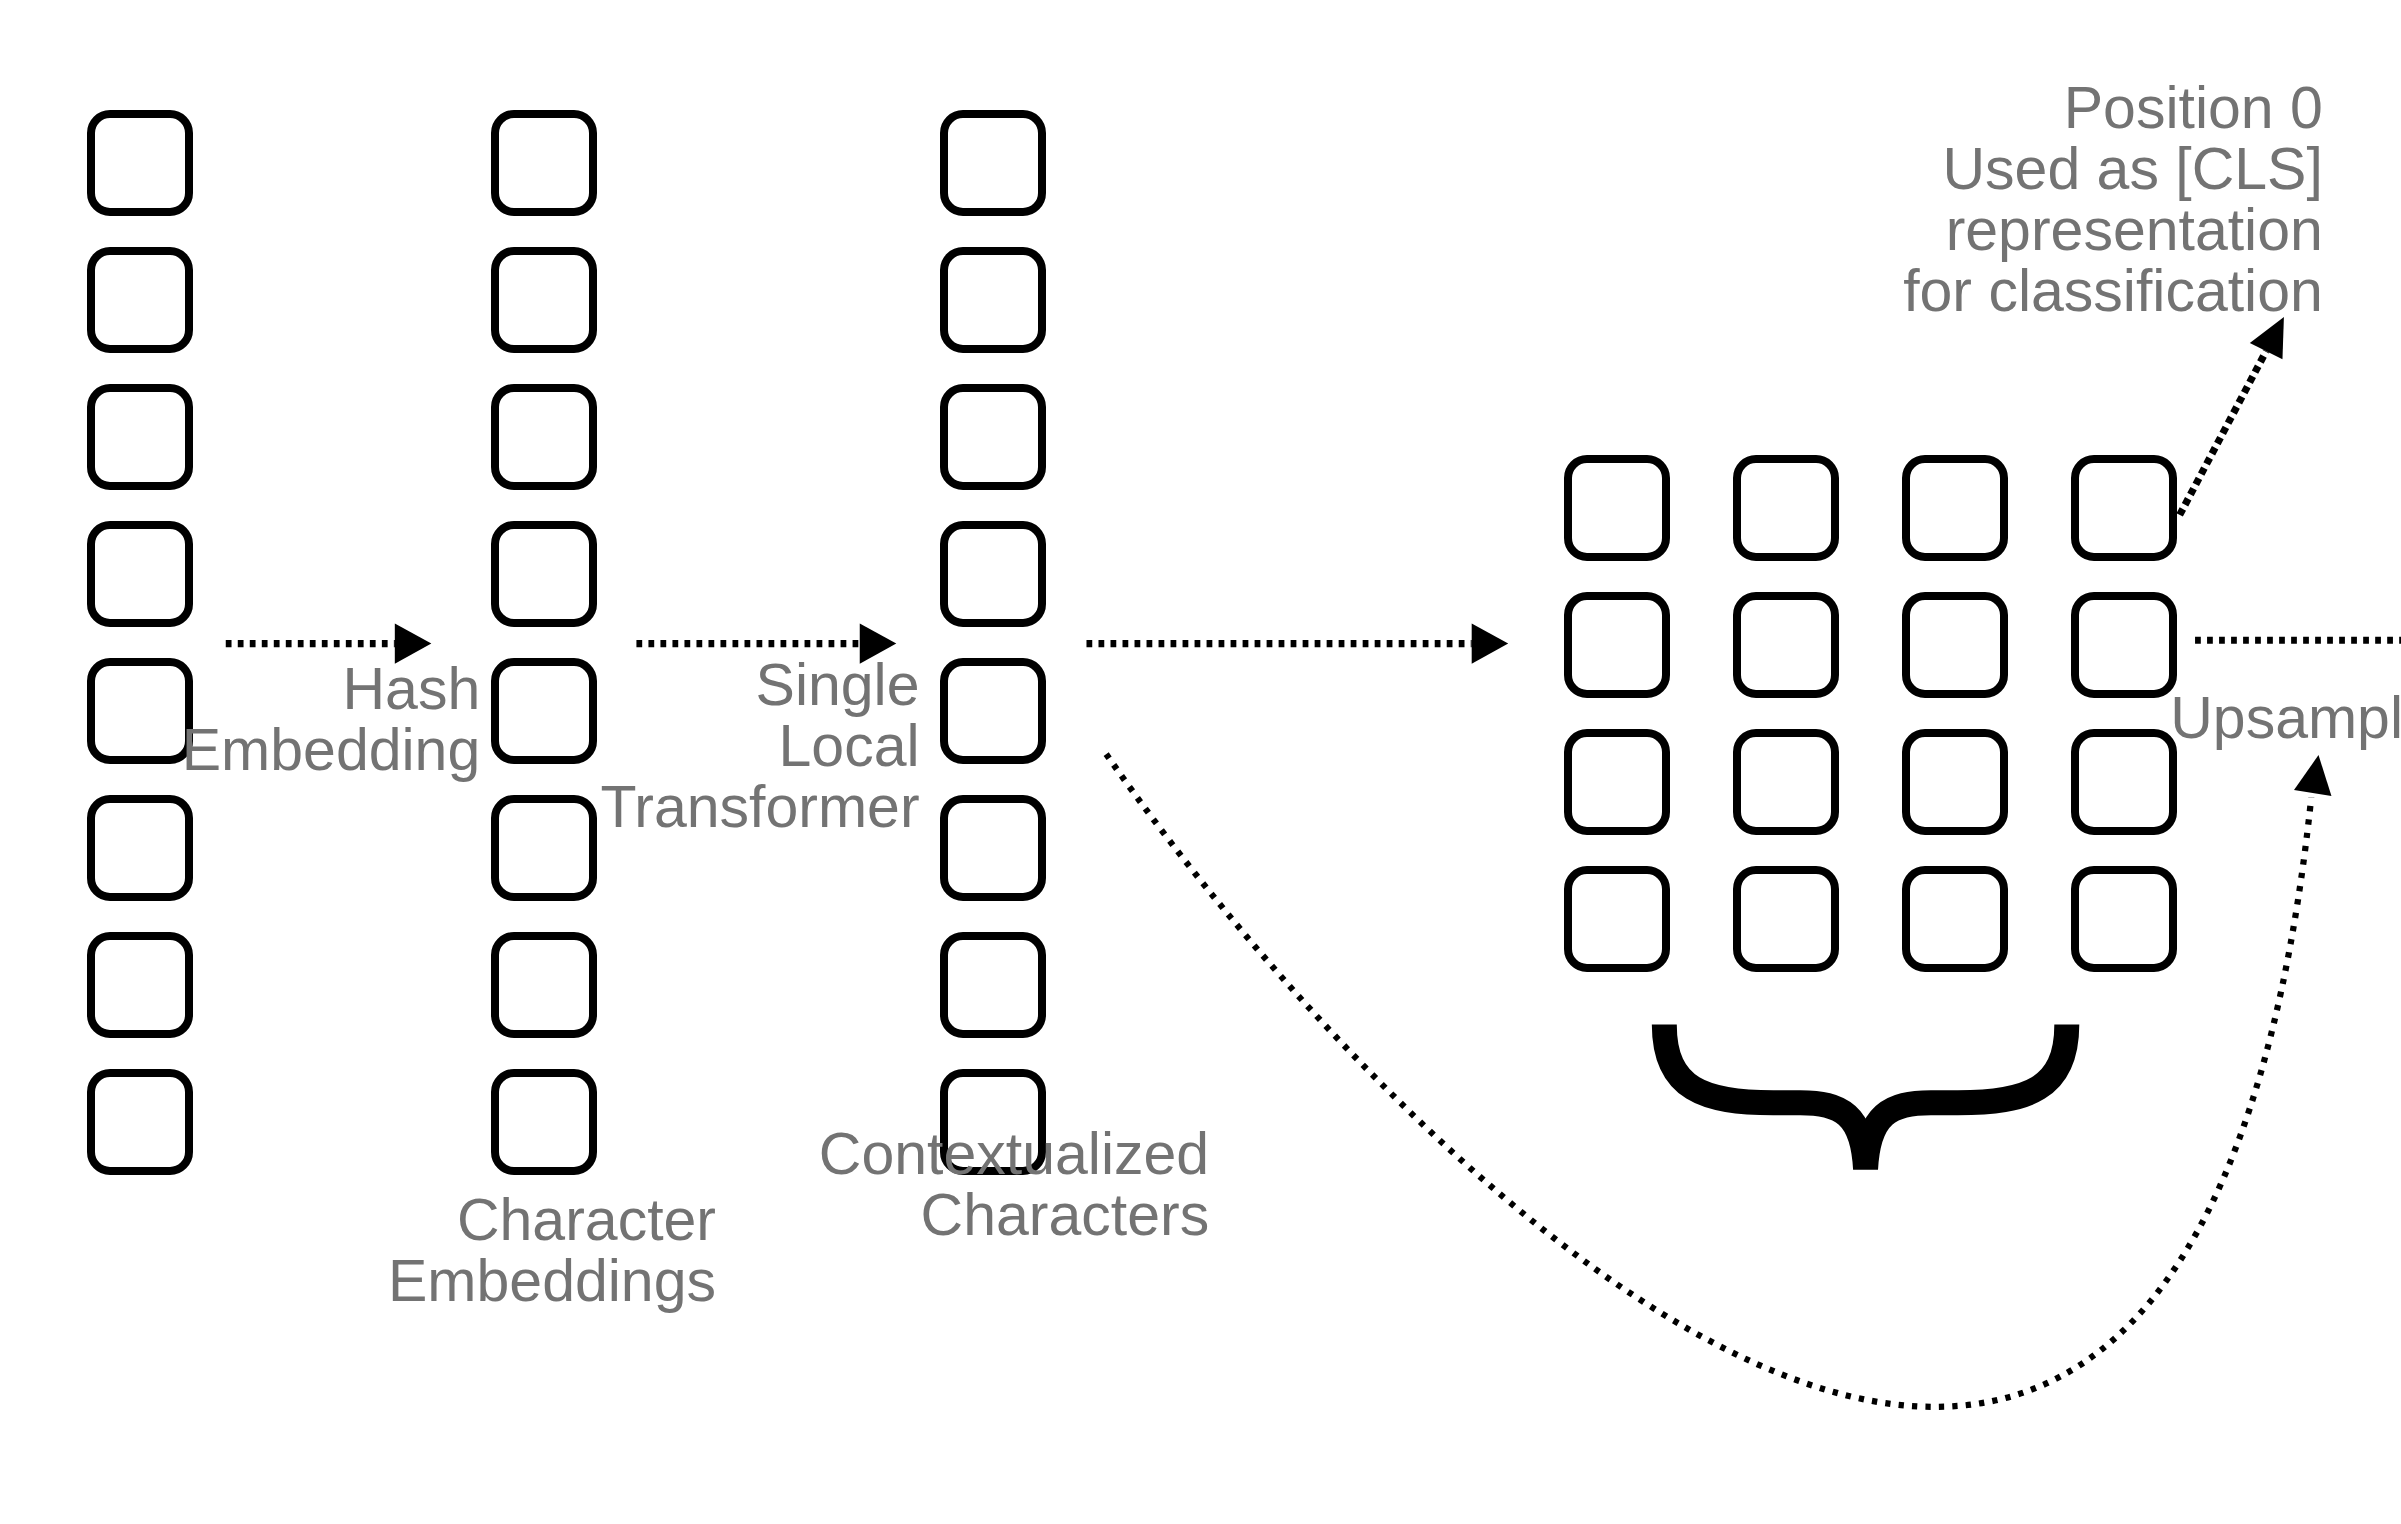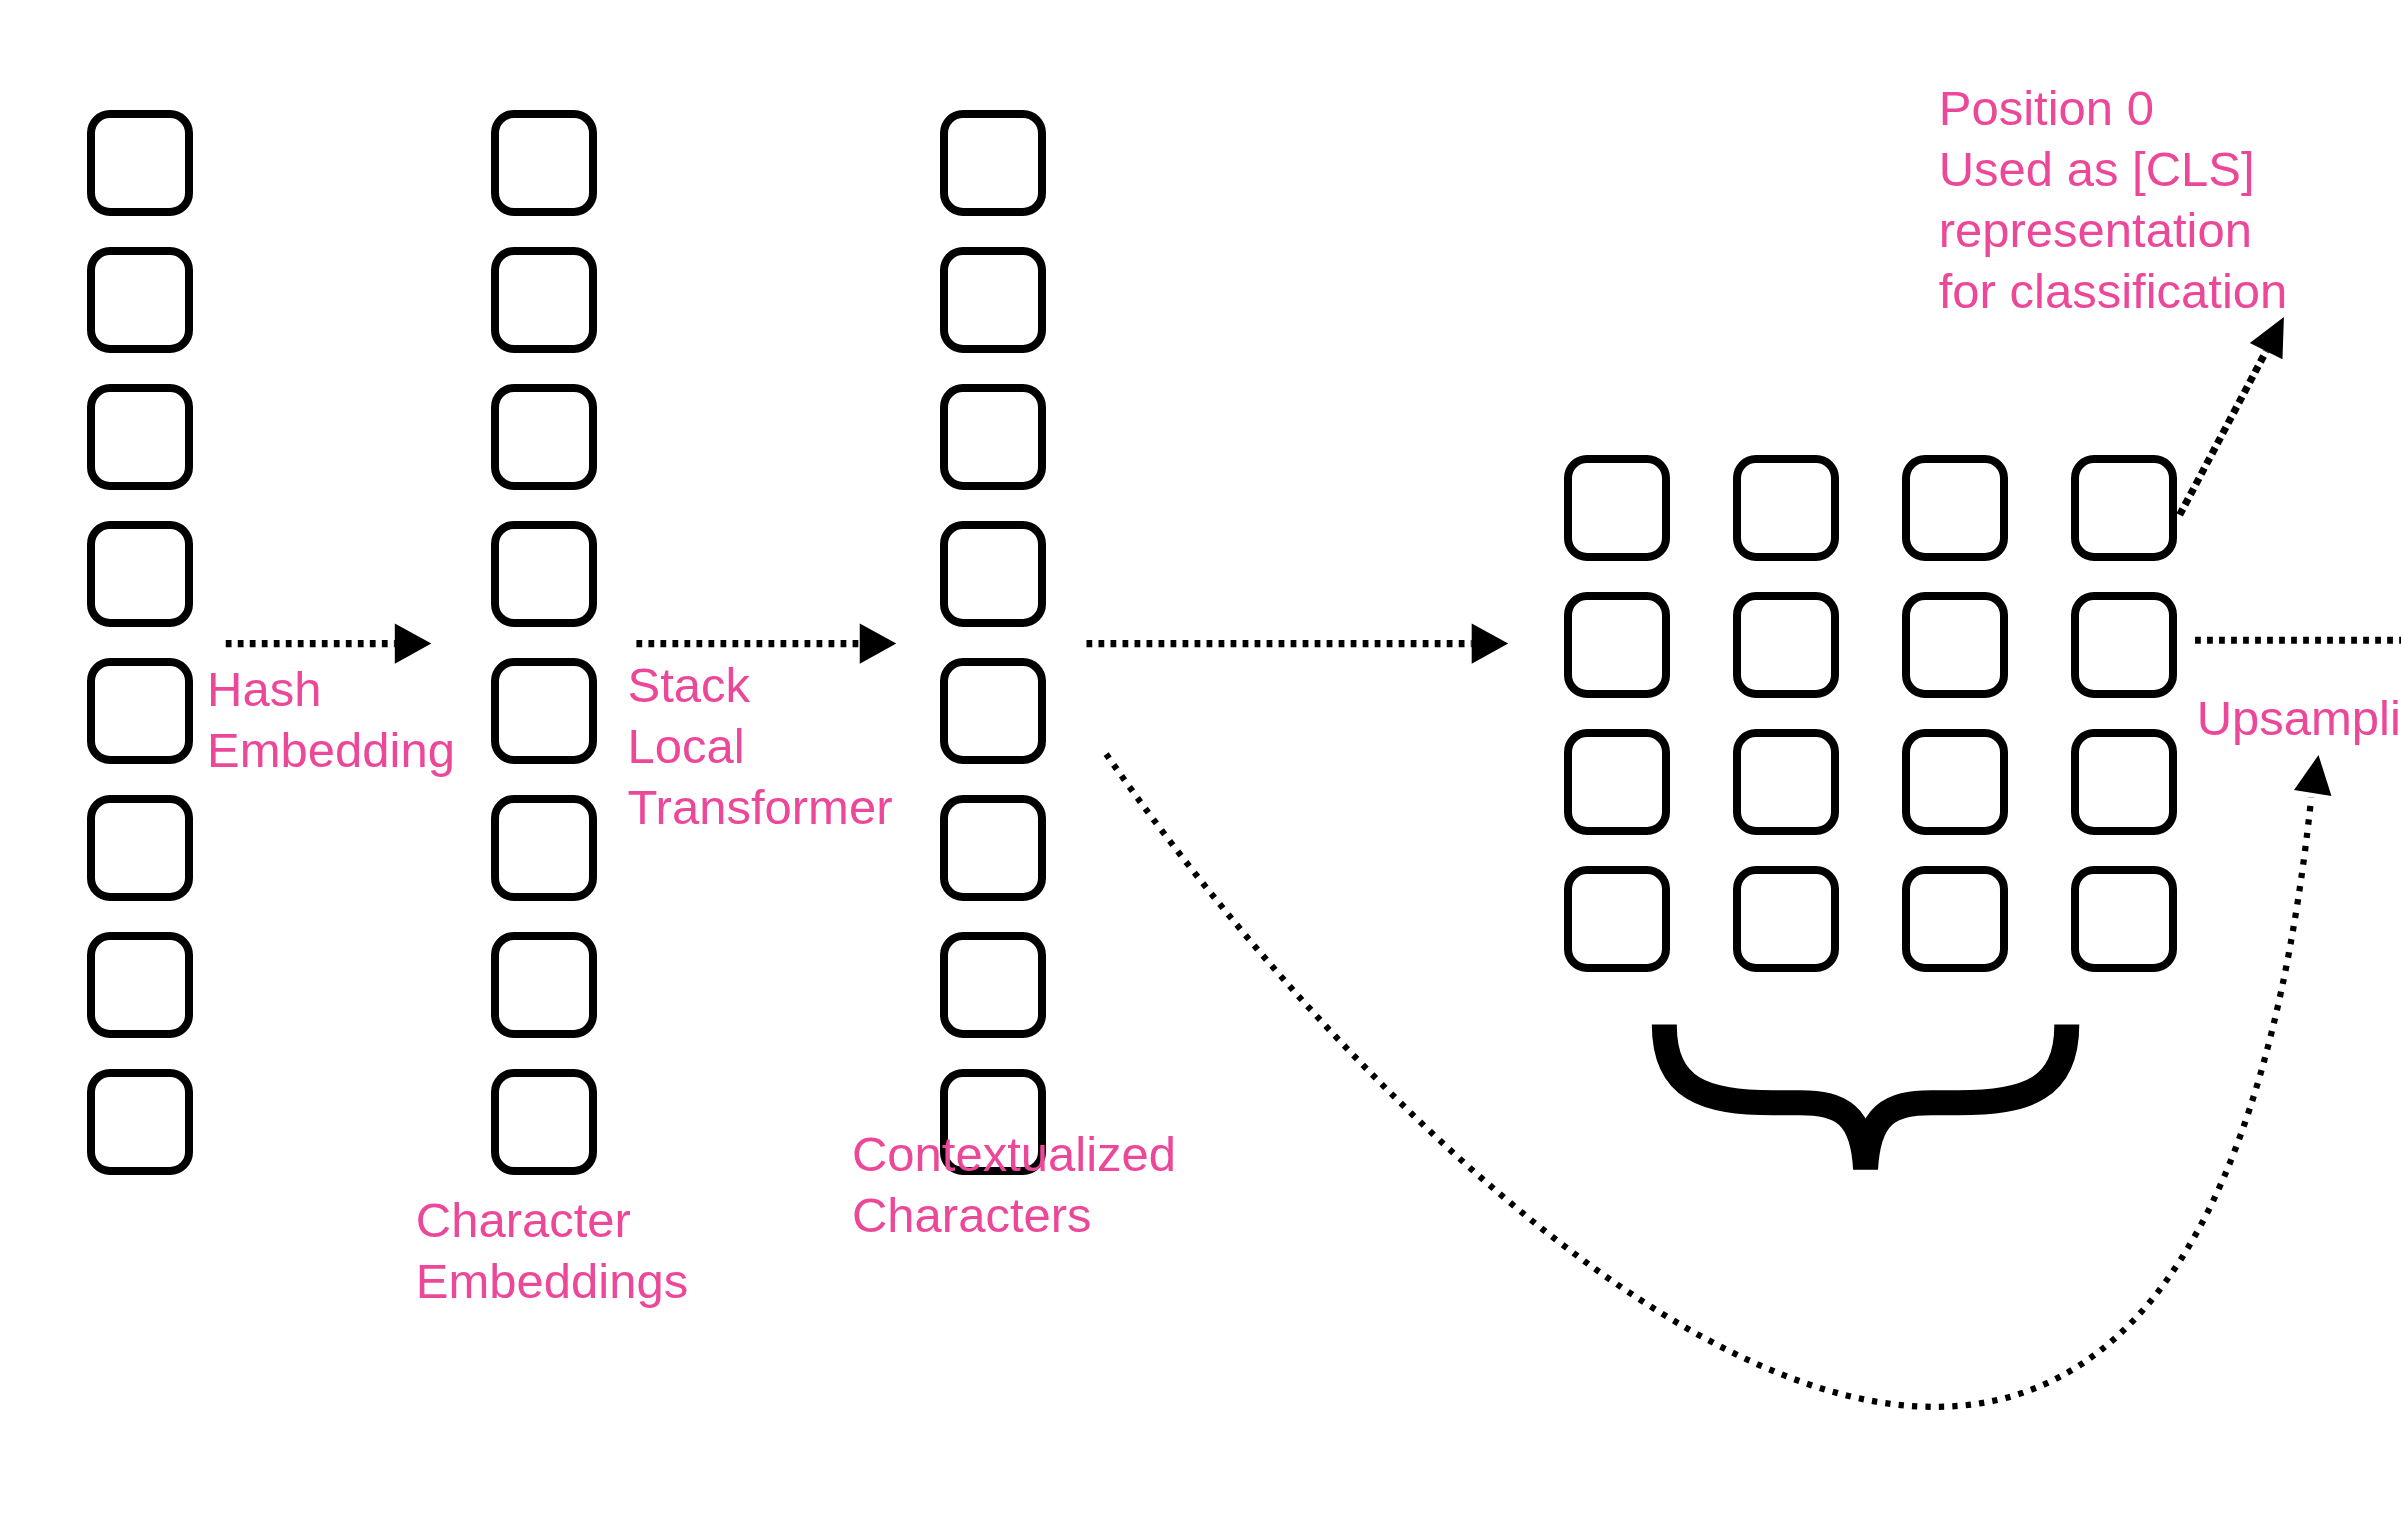--- a/index.html
+++ b/index.html
@@ -39,24 +39,24 @@
     top: 455px;
     display: grid;
     grid-template-columns: repeat(4, 106px);
     grid-auto-rows: 106px;
     column-gap: 63px;
     row-gap: 31px;
   }
   .label {
     position: absolute;
     transform: translateX(-50%);
-    text-align: left;
+    text-align: right;
     white-space: pre-line;
-    color: #ec4899;
-    font-size: 49px;
+    color: #737373;
+    font-size: 59px;
     line-height: 61px;
   }
 </style>
 </head>
 <body>
 
 <div class="canvas">
 
   <svg class="connectors" viewBox="0 0 6885 3175" xmlns="http://www.w3.org/2000/svg">
 
@@ -148,21 +148,21 @@
       <div class="box"></div>
     </div>
 
   <div class="label" style="left:552px; top:1190px">Character
 Embeddings</div>
   <div class="label" style="left:1014px; top:1124px">Contextualized
 Characters</div>
 
   <div class="label" style="left:331px;  top:659px">Hash
 Embedding</div>
-  <div class="label" style="left:760px; top:655px">Stack
+  <div class="label" style="left:760px; top:655px">Single
 Local
 Transformer</div>
   <div class="label" style="left:2326px; top:688px">Upsampling</div>
 
   <div class="label" style="left:2113px; top:78px">Position 0
 Used as [CLS]
 representation
 for classification</div>
 
 </div>

